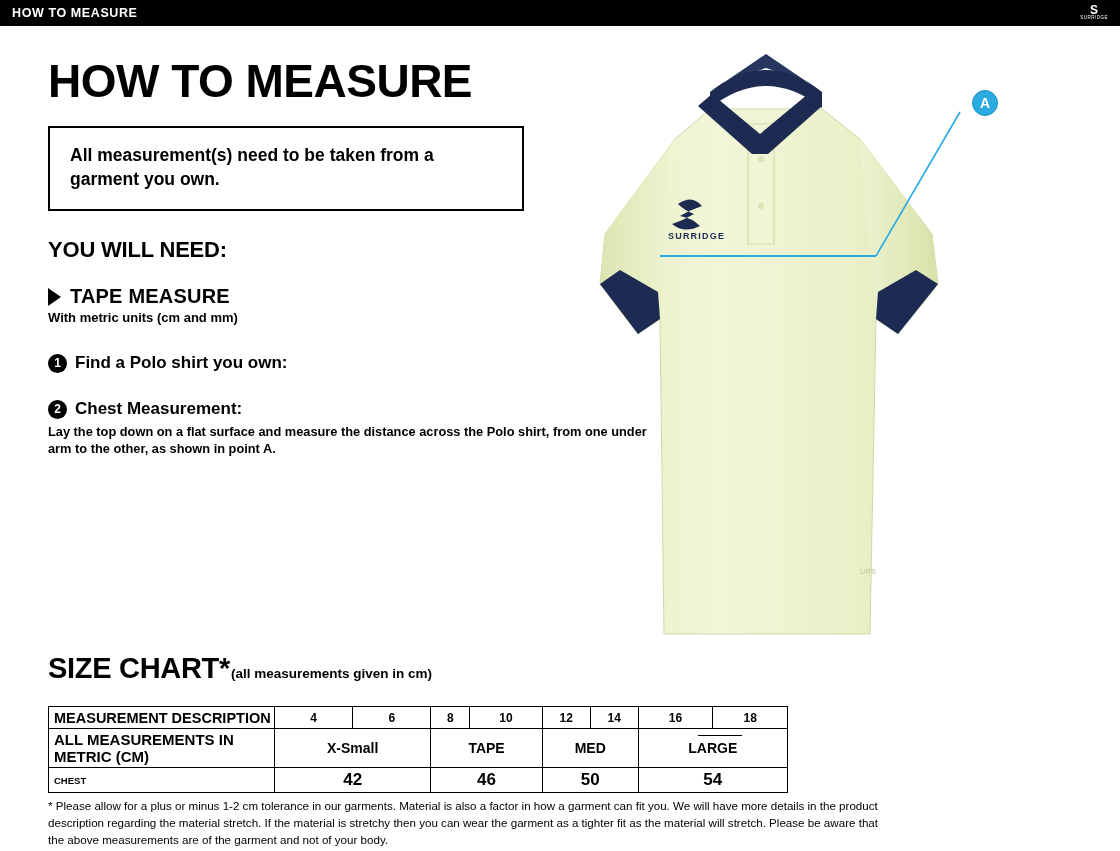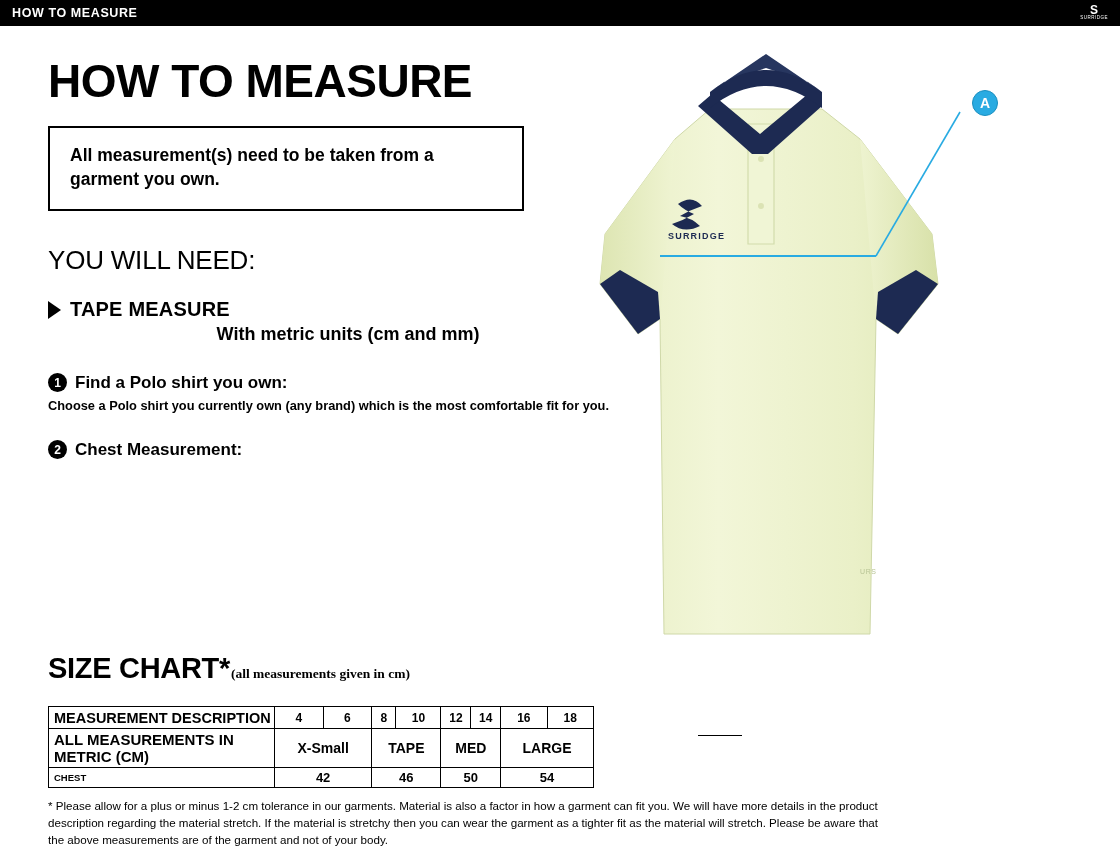--- a/index.html
+++ b/index.html
@@ -49,44 +49,44 @@
     line-height:1;
   }
 
   .notice {
     border:2px solid #000;
     width:476px;
     padding:16px 28px 18px 20px;
     font-size:17.5px;
     font-weight:bold;
     line-height:1.35;
-    margin-bottom:34px;
+    margin-bottom:26px;
   }
 
   h2.need-title {
-    font-size:26px;
-    font-weight:normal;
+    font-size:22px;
+    font-weight:bold;
     letter-spacing:-0.2px;
     margin:0 0 22px 0;
   }
 
   .need-item { margin-bottom:18px; }
   .need-head {
     display:flex; align-items:center; gap:9px;
     font-size:20px; font-weight:bold; letter-spacing:0.2px;
     margin-bottom:2px;
   }
   .tri {
     width:0;height:0;
     border-left:13px solid #000;
     border-top:9px solid transparent;
     border-bottom:9px solid transparent;
   }
   .need-sub {
-    font-size:18px; font-weight:bold; line-height:1.3;text-align:center;
+    font-size:13px; font-weight:bold; line-height:1.3;
   }
 
   .step { margin-top:26px; }
   .step-head {
     display:flex; align-items:center; gap:8px;
     font-size:17px; font-weight:bold;
     margin-bottom:4px;
   }
   .circ {
     width:19px;height:19px;border-radius:50%;
@@ -96,42 +96,42 @@
     flex:0 0 auto;
   }
   .step-body { font-size:12.8px; font-weight:bold; line-height:1.35; }
 
   
   .chart-title-row {
     position:absolute; left:48px; top:652px;
     display:flex; align-items:baseline;
   }
   .chart-title { font-size:29px; font-weight:bold; letter-spacing:-0.3px; }
-  .chart-note { font-size:13.5px; font-weight:bold; margin-left:1px;font-family:Liberation Serif, serif; }
+  .chart-note { font-size:13.5px; font-weight:bold; margin-left:1px; }
 
   table.sizes {
     position:absolute; left:48px; top:706px;
     border-collapse:collapse;
-    width:546px;
+    width:740px;
     font-size:11px;
   }
   table.sizes td {
     border:1px solid #000;
     text-align:center;
     padding:2px 0;
     font-weight:bold;
   }
   table.sizes td.lbl {
     text-align:left; padding-left:5px; width:226px;
   }
   .r1 td { height:22px; font-size:12px; }
   .r1 td.lbl { font-size:14.5px; }
   .r2 td { height:18px; font-size:14px; }
   .r2 td.lbl { font-size:15px; }
-  .r3 td { height:16px; font-size:13px; }
+  .r3 td { height:16px; font-size:17px; }
   .r3 td.lbl { font-size:9.5px; font-weight:bold; }
 
   .tail-line {
     position:absolute; left:698px; top:735px; width:44px; height:1px; background:#000;
   }
 
   .disclaimer {
     position:absolute; left:48px; top:798px; width:830px;
     font-size:11.6px; line-height:1.45;
   }
@@ -175,28 +175,28 @@
   </div>
 
   <div class="need-item">
   </div>
 
   <div class="step">
     <div class="step-head">
       <span class="circ">1</span>
       <span>Find a Polo shirt you own:</span>
     </div>
-    <div class="step-body">Choose a Polo shirt you currently own (any brand) which is the most comfortable fit for you.</div>
   </div>
 
   <div class="step">
     <div class="step-head">
       <span class="circ">2</span>
       <span>Chest Measurement:</span>
     </div>
+    <div class="step-body">Lay the top down on a flat surface and measure the distance across the Polo shirt, from one under arm to the other, as shown in point A.</div>
   </div>
 
 </div>
 
 <div class="chart-title-row">
   <span class="chart-title">SIZE CHART*</span>
   <span class="chart-note">(all measurements given in cm)</span>
 </div>
 
 <table class="sizes">

